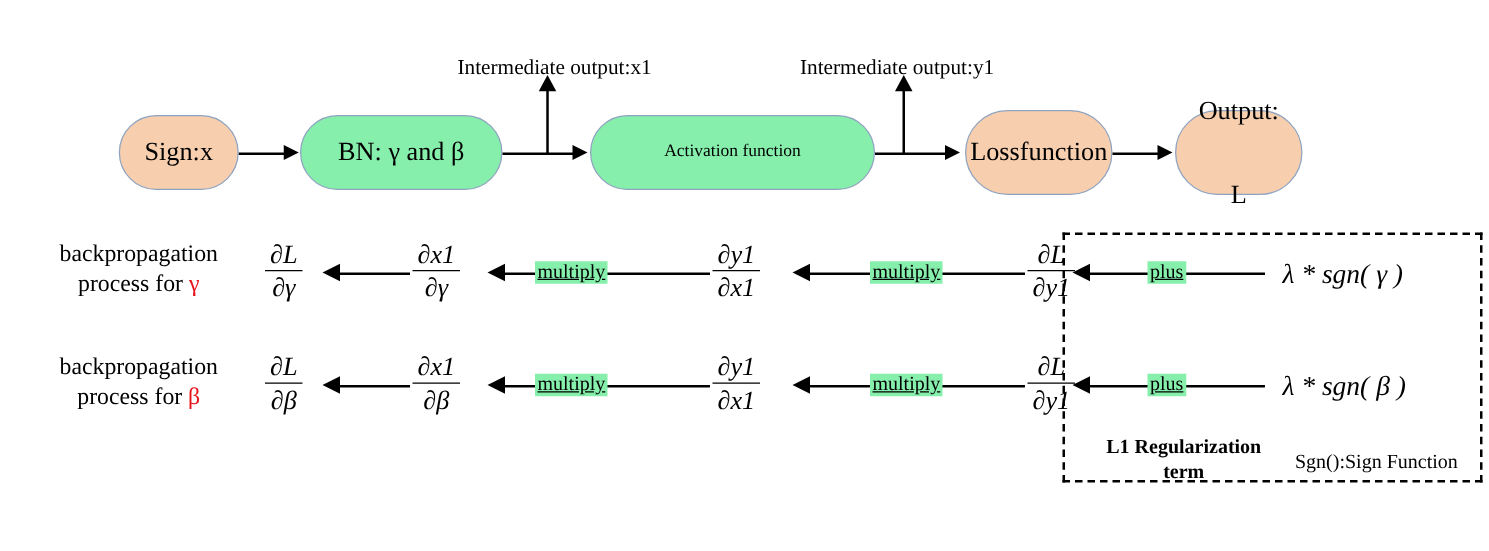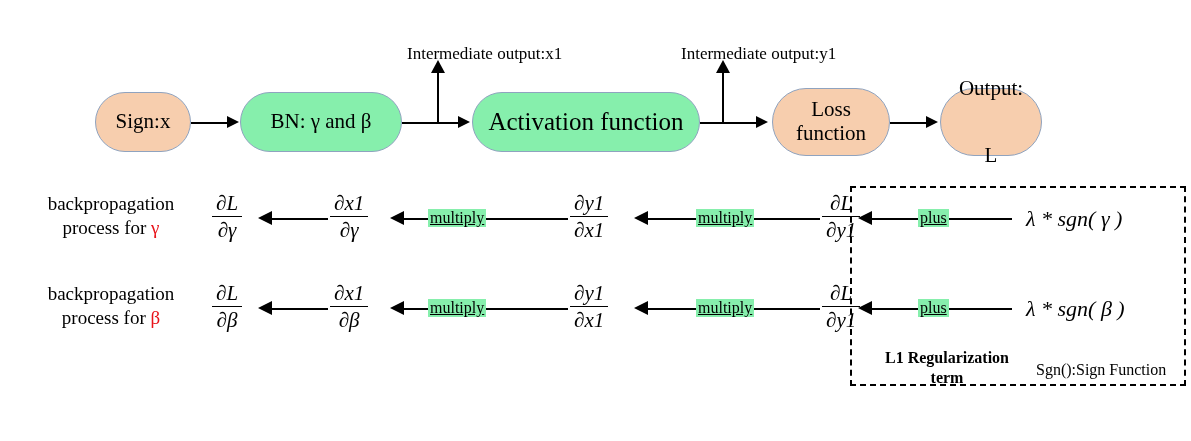--- a/index.html
+++ b/index.html
@@ -65,21 +65,20 @@
     border-right: 7px solid transparent;
     border-bottom: 13px solid #000;
   }
 
   
   .tlabel {
     position: absolute;
     font-family: "Liberation Serif", serif;
     color: #000;
     white-space: nowrap;
-    margin-left: 41px;
   }
   .op-label {
     position: absolute;
     font-family: "Liberation Serif", serif;
     font-size: 16px;
     color: #000;
     background: #86efac;
     padding: 0 2px;
     white-space: nowrap;
     text-decoration: underline;
@@ -160,25 +159,25 @@
 <div id="page">
 
   <div class="node peach" style="left:95px; top:92px; width:96px; height:60px; font-size:21px;">
     <span>Sign:x</span>
   </div>
 
   <div class="node green" style="left:240px; top:92px; width:162px; height:60px; font-size:21px;">
     <span>BN: γ and β</span>
   </div>
 
-  <div class="node green" style="left:472px; top:92px; width:228px; height:60px; font-size:25px;">
+  <div class="node green" style="left:472px; top:92px; width:228px; height:60px; font-size:14px;">
     <span>Activation function</span>
   </div>
 
-  <div class="node peach" style="left:772px; top:88px; width:118px; height:68px; font-size:21px; flex-direction:column;">
+  <div class="node peach" style="left:772px; top:88px; width:118px; height:68px; font-size:21px; ">
     <span>Loss</span>
     <span>function</span>
   </div>
 
   <div class="node peach" style="left:940px; top:88px; width:102px; height:68px; font-size:21px; flex-direction:column;gap:43px;">
     <span>Output:</span>
     <span>L</span>
   </div>
 
   <div class="hline" style="left:191px; top:122px; width:38px;"></div>

